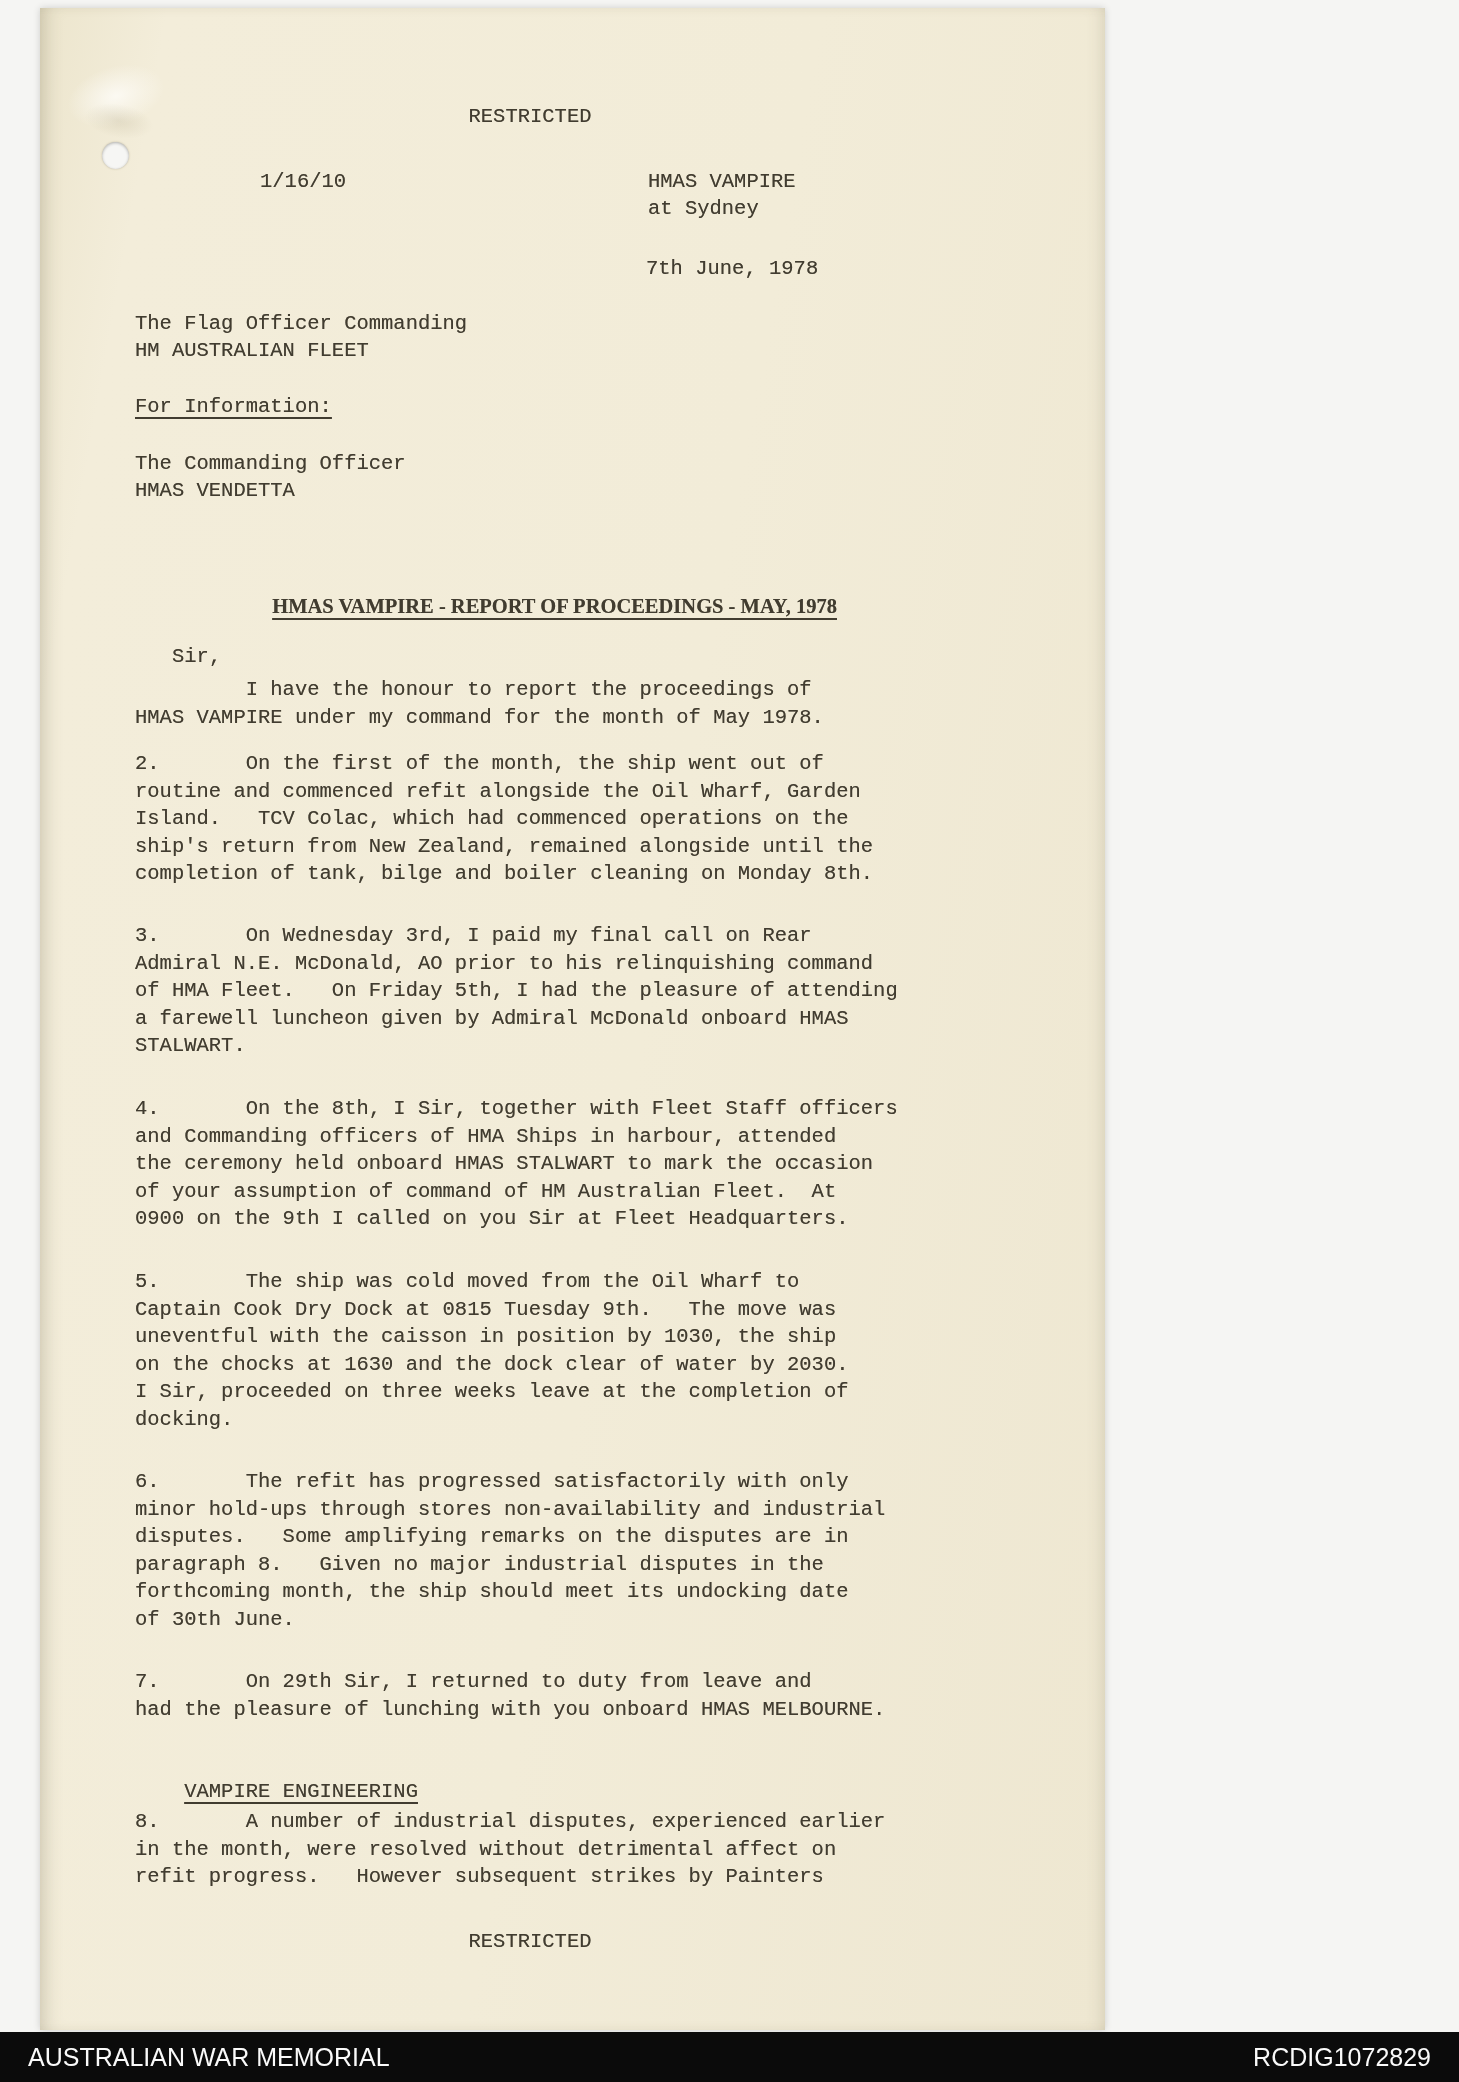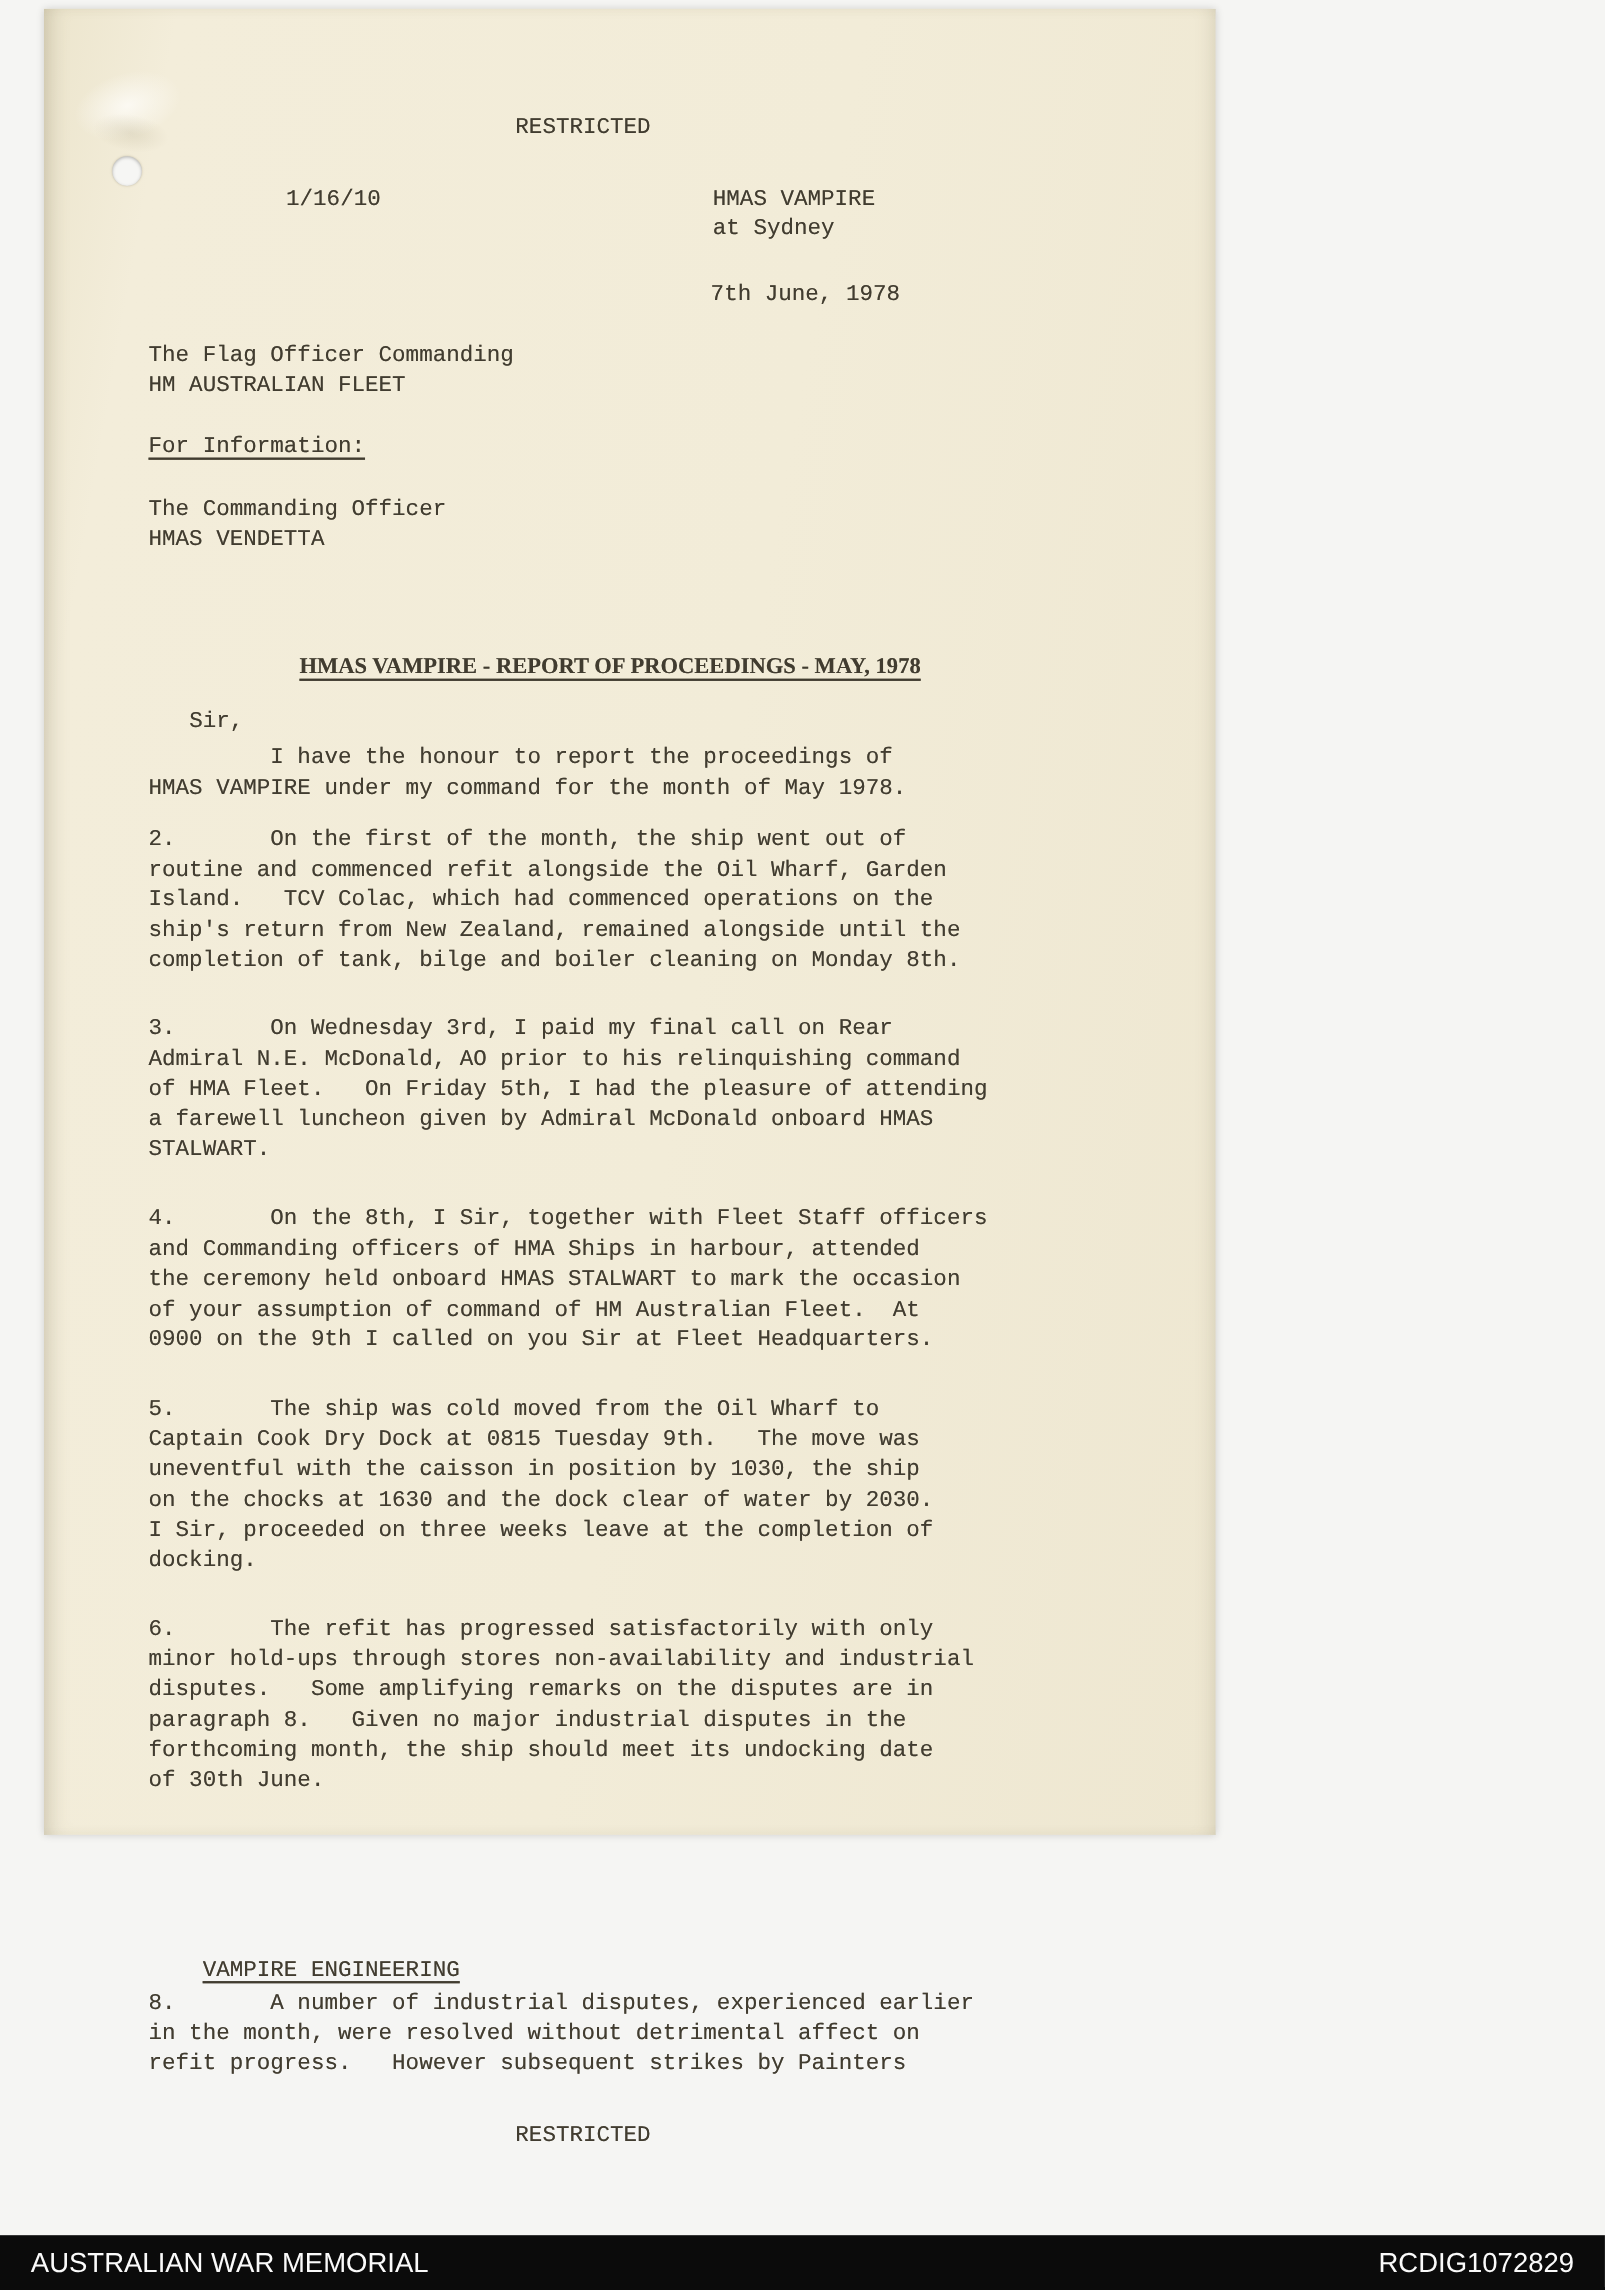--- a/index.html
+++ b/index.html
@@ -12,21 +12,21 @@
     position: relative;
     background: #f5f5f3;
     overflow: hidden;
     font-family: "Liberation Mono", monospace;
   }
   .paper {
     position: absolute;
     left: 40px;
     top: 8px;
     width: 1065px;
-    height: 1660px;
+    height: 2022px;
     background: linear-gradient(100deg, #ece5cd 0%, #f3edda 9%, #f2ecd8 55%, #eee7d1 100%);
     box-shadow: 0 0 7px rgba(0,0,0,0.16),
                 inset 14px 0 20px -12px rgba(95,85,55,0.30),
                 inset -12px 0 18px -12px rgba(95,85,55,0.22);
   }
   .t {
     position: absolute;
     white-space: pre;
     font-size: 20.5px;
     line-height: 27.5px;
@@ -143,20 +143,22 @@
 uneventful with the caisson in position by 1030, the ship
 on the chocks at 1630 and the dock clear of water by 2030.
 I Sir, proceeded on three weeks leave at the completion of
 docking.</div>
   <div class="t" style="left:95px; top:1460px;">6.       The refit has progressed satisfactorily with only
 minor hold-ups through stores non-availability and industrial
 disputes.   Some amplifying remarks on the disputes are in
 paragraph 8.   Given no major industrial disputes in the
 forthcoming month, the ship should meet its undocking date
 of 30th June.</div>
+  <div class="t" style="left:95px; top:1660px;">7.       On 29th Sir, I returned to duty from leave and
+had the pleasure of lunching with you onboard HMAS MELBOURNE.</div>
 
   <div class="t" style="left:95px; top:1742px;">
     <span class="u">VAMPIRE ENGINEERING</span>
   </div>
 
   <div class="t" style="left:95px; top:1800px;">8.       A number of industrial disputes, experienced earlier
 in the month, were resolved without detrimental affect on
 refit progress.   However subsequent strikes by Painters</div>
 
   <div class="t center" style="top:1920px;">RESTRICTED</div>

